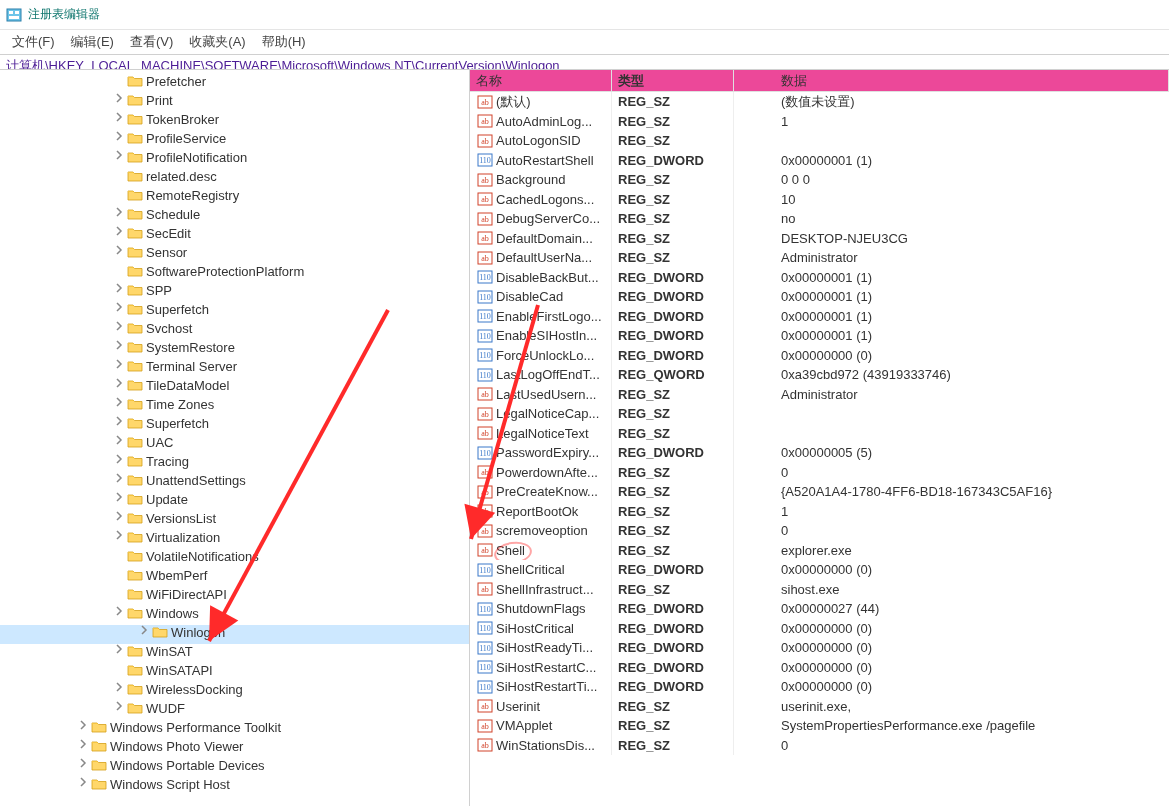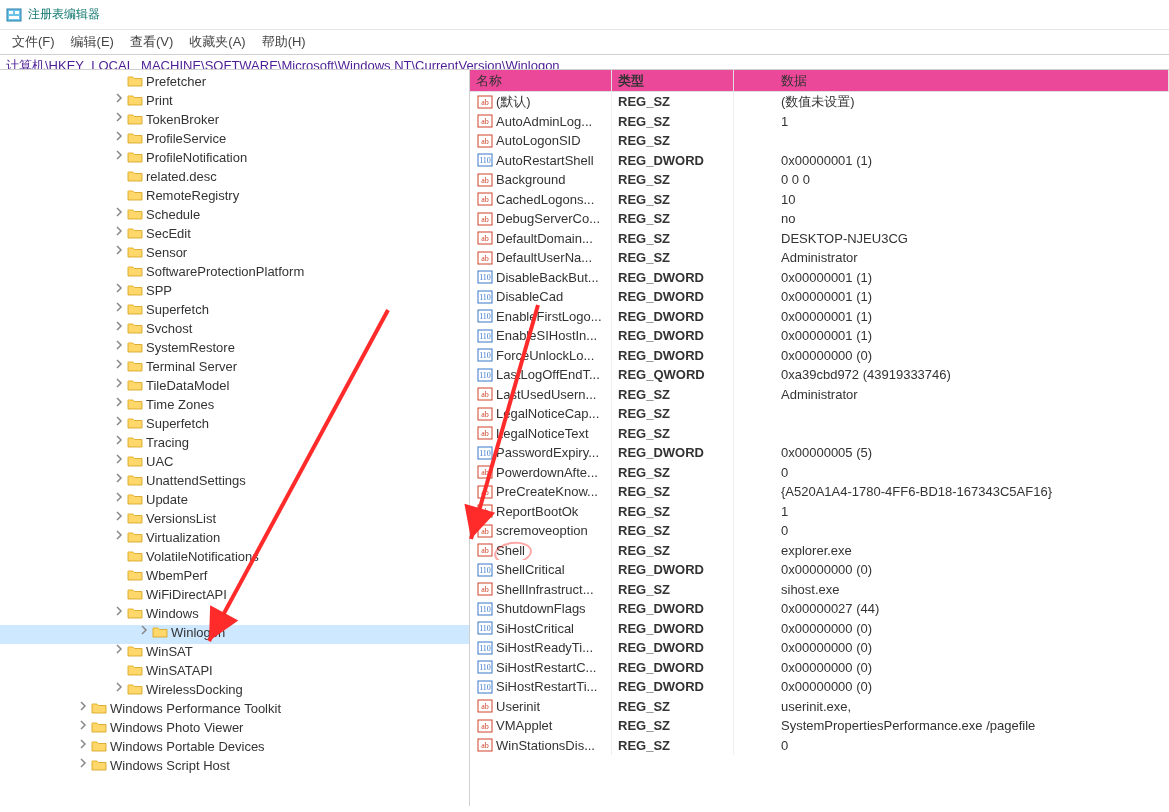--- a/index.html
+++ b/index.html
@@ -471,50 +471,50 @@
             <svg width="10" height="10" viewBox="0 0 10 10">
               <path d="M3 1 L7 5 L3 9" fill="none" stroke="#888" stroke-width="1.5"></path>
             </svg>
           </span>
           <span class="tree-icon">
             <svg class="folder-svg" viewBox="0 0 16 14">
               <path d="M1 3 L6 3 L7.5 4.5 L15 4.5 L15 12 L1 12 Z" fill="#ffd76a" stroke="#d4a017" stroke-width="0.8"></path>
               <path d="M1 3 L6 3 L7 4 L1 4 Z" fill="#f5c542"></path>
             </svg>
           </span>
+          <span class="tree-label">UAC</span>
+        </div>
+        <div class="tree-row">
+          <span class="tree-indent" style="width: 112px;"></span>
+          <span class="tree-expand">
+            <svg width="10" height="10" viewBox="0 0 10 10">
+              <path d="M3 1 L7 5 L3 9" fill="none" stroke="#888" stroke-width="1.5"></path>
+            </svg>
+          </span>
+          <span class="tree-icon">
+            <svg class="folder-svg" viewBox="0 0 16 14">
+              <path d="M1 3 L6 3 L7.5 4.5 L15 4.5 L15 12 L1 12 Z" fill="#ffd76a" stroke="#d4a017" stroke-width="0.8"></path>
+              <path d="M1 3 L6 3 L7 4 L1 4 Z" fill="#f5c542"></path>
+            </svg>
+          </span>
           <span class="tree-label">Tracing</span>
         </div>
         <div class="tree-row">
           <span class="tree-indent" style="width: 112px;"></span>
           <span class="tree-expand">
             <svg width="10" height="10" viewBox="0 0 10 10">
               <path d="M3 1 L7 5 L3 9" fill="none" stroke="#888" stroke-width="1.5"></path>
             </svg>
           </span>
           <span class="tree-icon">
             <svg class="folder-svg" viewBox="0 0 16 14">
               <path d="M1 3 L6 3 L7.5 4.5 L15 4.5 L15 12 L1 12 Z" fill="#ffd76a" stroke="#d4a017" stroke-width="0.8"></path>
               <path d="M1 3 L6 3 L7 4 L1 4 Z" fill="#f5c542"></path>
             </svg>
           </span>
-          <span class="tree-label">UAC</span>
-        </div>
-        <div class="tree-row">
-          <span class="tree-indent" style="width: 112px;"></span>
-          <span class="tree-expand">
-            <svg width="10" height="10" viewBox="0 0 10 10">
-              <path d="M3 1 L7 5 L3 9" fill="none" stroke="#888" stroke-width="1.5"></path>
-            </svg>
-          </span>
-          <span class="tree-icon">
-            <svg class="folder-svg" viewBox="0 0 16 14">
-              <path d="M1 3 L6 3 L7.5 4.5 L15 4.5 L15 12 L1 12 Z" fill="#ffd76a" stroke="#d4a017" stroke-width="0.8"></path>
-              <path d="M1 3 L6 3 L7 4 L1 4 Z" fill="#f5c542"></path>
-            </svg>
-          </span>
           <span class="tree-label">UnattendSettings</span>
         </div>
         <div class="tree-row">
           <span class="tree-indent" style="width: 112px;"></span>
           <span class="tree-expand">
             <svg width="10" height="10" viewBox="0 0 10 10">
               <path d="M3 1 L7 5 L3 9" fill="none" stroke="#888" stroke-width="1.5"></path>
             </svg>
           </span>
           <span class="tree-icon">
@@ -651,20 +651,35 @@
               <path d="M3 1 L7 5 L3 9" fill="none" stroke="#888" stroke-width="1.5"></path>
             </svg>
           </span>
           <span class="tree-icon">
             <svg class="folder-svg" viewBox="0 0 16 14">
               <path d="M1 3 L6 3 L7.5 4.5 L15 4.5 L15 12 L1 12 Z" fill="#ffd76a" stroke="#d4a017" stroke-width="0.8"></path>
               <path d="M1 3 L6 3 L7 4 L1 4 Z" fill="#f5c542"></path>
             </svg>
           </span>
           <span class="tree-label">WirelessDocking</span>
+        </div>
+        <div class="tree-row">
+          <span class="tree-indent" style="width: 112px;"></span>
+          <span class="tree-expand">
+            <svg width="10" height="10" viewBox="0 0 10 10">
+              <path d="M3 1 L7 5 L3 9" fill="none" stroke="#888" stroke-width="1.5"></path>
+            </svg>
+          </span>
+          <span class="tree-icon">
+            <svg class="folder-svg" viewBox="0 0 16 14">
+              <path d="M1 3 L6 3 L7.5 4.5 L15 4.5 L15 12 L1 12 Z" fill="#ffd76a" stroke="#d4a017" stroke-width="0.8"></path>
+              <path d="M1 3 L6 3 L7 4 L1 4 Z" fill="#f5c542"></path>
+            </svg>
+          </span>
+          <span class="tree-label">WUDF</span>
         </div>
         <div class="tree-row">
           <span class="tree-indent" style="width: 76px;"></span>
           <span class="tree-expand">
             <svg width="10" height="10" viewBox="0 0 10 10">
               <path d="M3 1 L7 5 L3 9" fill="none" stroke="#888" stroke-width="1.5"></path>
             </svg>
           </span>
           <span class="tree-icon">
             <svg class="folder-svg" viewBox="0 0 16 14">

